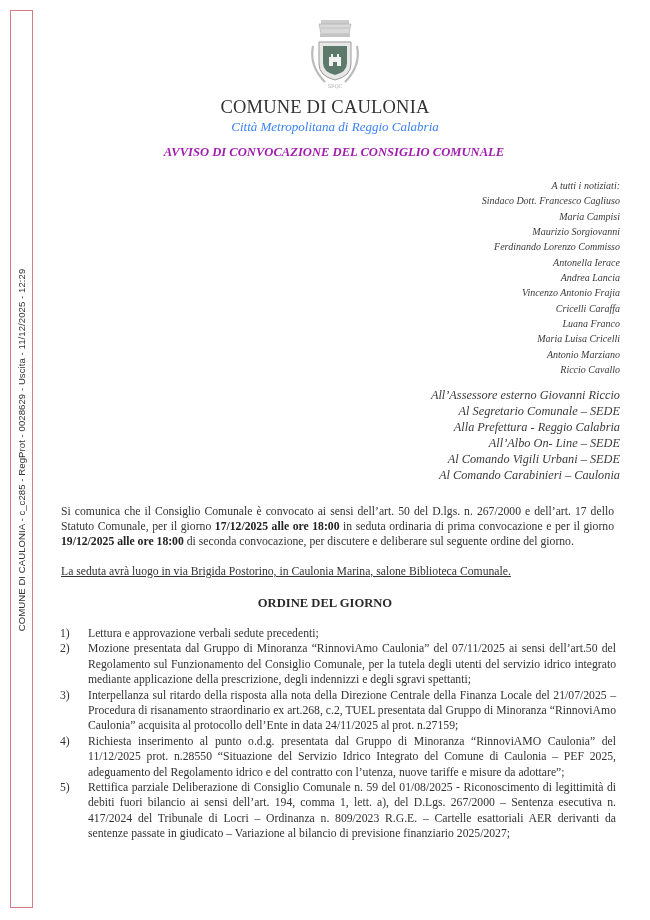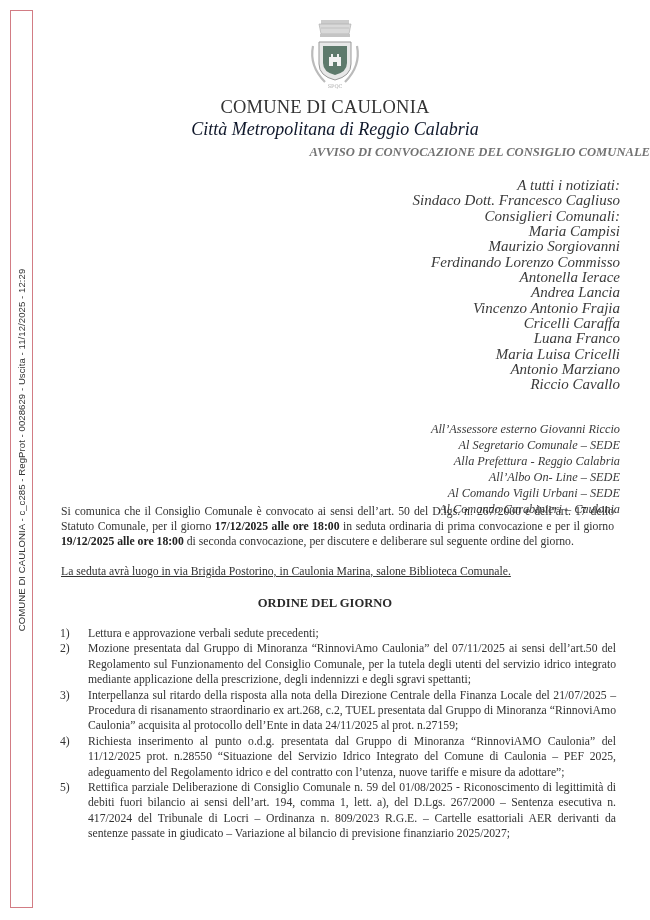--- a/index.html
+++ b/index.html
@@ -20,33 +20,33 @@
   }
 
   .crest { position: absolute; left: 303px; top: 16px; width: 64px; height: 76px; }
 
   .title {
     position: absolute; left: 0; width: 650px; text-align: center;
     top: 97px; font-size: 18.5px; color: #333; letter-spacing: 0.2px; 
   }
   .subtitle {
     position: absolute; left: 0; width: 650px; text-align: center;
-    top: 119px; font-size: 18px; font-style: italic; color: #0f172a; padding-left: 20px;
+    top: 119px; font-size: 13px; font-style: italic; color: #3b82f6; padding-left: 20px;
   }
   .avviso {
-    position: absolute; left: 0; width: 650px; text-align: right;
-    top: 145px; font-size: 12.6px; font-style: italic; font-weight: bold; color: #737373; padding-left: 18px;
+    position: absolute; left: 0; width: 650px; text-align: center;
+    top: 145px; font-size: 12.6px; font-style: italic; font-weight: bold; color: #a21caf; padding-left: 18px;
   }
 
   .recipients {
     position: absolute; right: 30px; top: 178px; text-align: right;
-    font-style: italic; font-size: 15px; color: #3a3a3a; line-height: 15.35px;
+    font-style: italic; font-size: 10px; color: #3a3a3a; line-height: 15.35px;
   }
   .recipients2 {
-    position: absolute; right: 30px; top: 421px; text-align: right;
+    position: absolute; right: 30px; top: 387px; text-align: right;
     font-style: italic; font-size: 12.3px; color: #3a3a3a; line-height: 16.1px;
   }
 
   .intro {
     position: absolute; left: 61px; width: 553px; top: 504px;
     font-size: 11.7px; line-height: 15.2px; text-align: justify; color: #333;
   }
   .intro b { color: #222; margin-top: 16px; }
   .seduta {
     position: absolute; left: 61px; top: 565px; font-size: 11.7px; color: #333;
@@ -88,21 +88,20 @@
   </svg>
 </div>
 
 <div class="title">COMUNE DI CAULONIA</div>
 <div class="subtitle">Città Metropolitana di Reggio Calabria</div>
 <div class="avviso">AVVISO DI CONVOCAZIONE DEL CONSIGLIO COMUNALE</div>
 
 <div class="recipients">
   <div>A tutti i notiziati:</div>
   <div>Sindaco Dott. Francesco Cagliuso</div>
-  <div>Consiglieri Comunali:</div>
   <div>Maria Campisi</div>
   <div>Maurizio Sorgiovanni</div>
   <div>Ferdinando Lorenzo Commisso</div>
   <div>Antonella Ierace</div>
   <div>Andrea Lancia</div>
   <div>Vincenzo Antonio Frajia</div>
   <div>Cricelli Caraffa</div>
   <div>Luana Franco</div>
   <div>Maria Luisa Cricelli</div>
   <div>Antonio Marziano</div>

